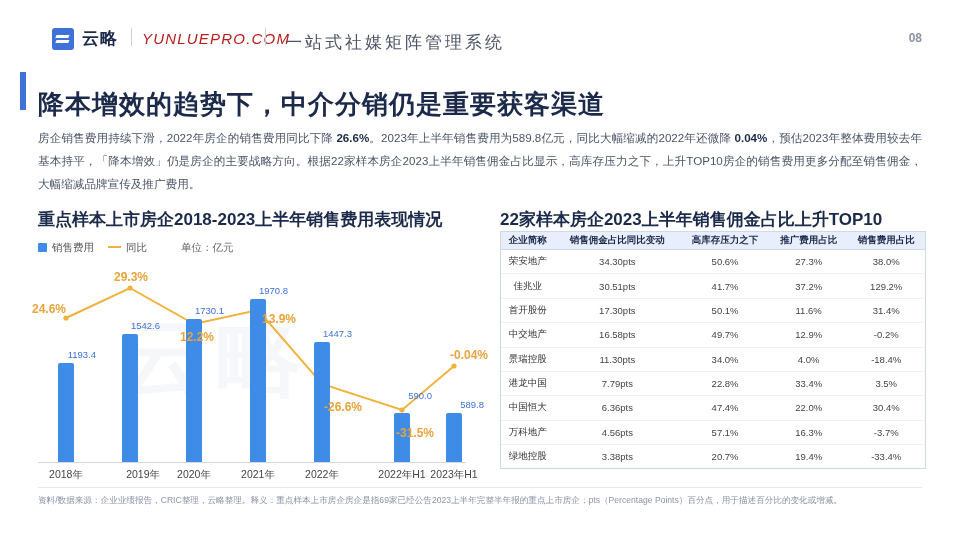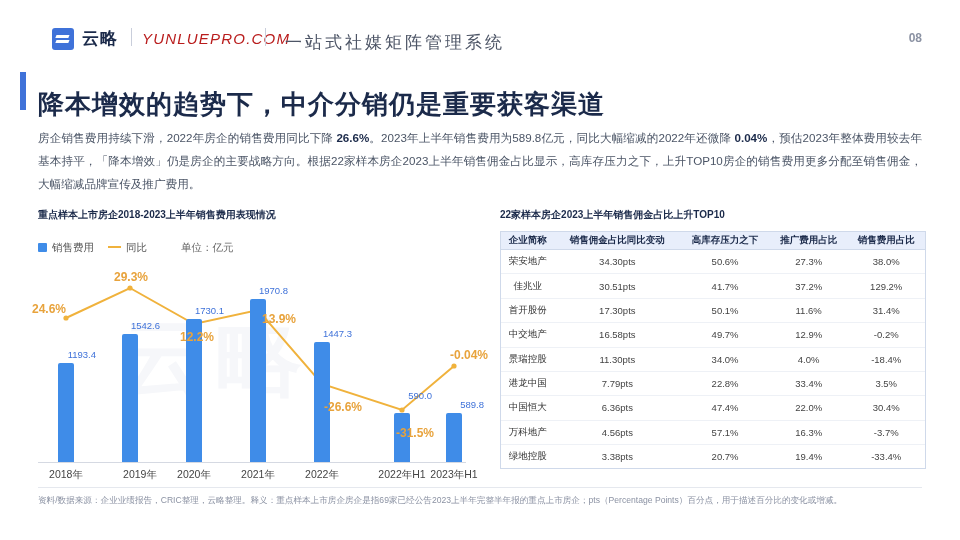--- a/index.html
+++ b/index.html
@@ -47,21 +47,21 @@
     letter-spacing:1px;
   }
   
   .para{
     position:absolute;left:38px;top:126px;width:884px;
     font-size:11.6px;line-height:2.0;color:#4b5costc;color:#4b5566;text-align:justify;
   }
   .para b{color:#1b2a4a;}
   
   .sec-h{
-    position:absolute;font-size:10px;font-weight:bold;color:#1b2a4a;
+    position:absolute;font-size:17px;font-weight:bold;color:#1b2a4a;
   }
   .sec-left{left:38px;top:208px;}
   .sec-right{left:500px;top:208px;}
   
   .legend{position:absolute;left:38px;top:241px;font-size:10.5px;color:#555;}
   .legend .sw{display:inline-block;width:9px;height:9px;background:#3f8ce8;border-radius:1px;vertical-align:-1px;margin-right:5px;}
   .legend .ln{display:inline-block;width:13px;height:2px;background:#f0b23c;vertical-align:3px;margin-left:14px;margin-right:5px;}
   .legend .unit{margin-left:34px;color:#666;}
   
   .chart{
@@ -181,21 +181,21 @@
       <div class="pct up" style="left: 84px; top: 12px;">29.3%</div>
       <div class="pct up" style="left: 150px; top: 72px;">12.2%</div>
       <div class="pct up" style="left: 232px; top: 54px;">13.9%</div>
       <div class="pct down" style="left: 294px; top: 142px;">-26.6%</div>
       <div class="pct down" style="left: 366px; top: 168px;">-31.5%</div>
       <div class="pct down" style="left: 420px; top: 90px;">-0.04%</div>
     </div>
 </div>
 <div class="xlabels" id="xlabels">
     <span style="left: 6px;">2018年</span>
-    <span style="left: 80px;">2019年</span>
+    <span style="left: 70px; text-align: right;">2019年</span>
     <span style="left: 134px;">2020年</span>
     <span style="left: 198px;">2021年</span>
     <span style="left: 262px;">2022年</span>
     <span style="left: 342px;">2022年H1</span>
     <span style="left: 394px;">2023年H1</span>
   </div>
 
 <div class="tbl-wrap">
   <table>
     <thead>

